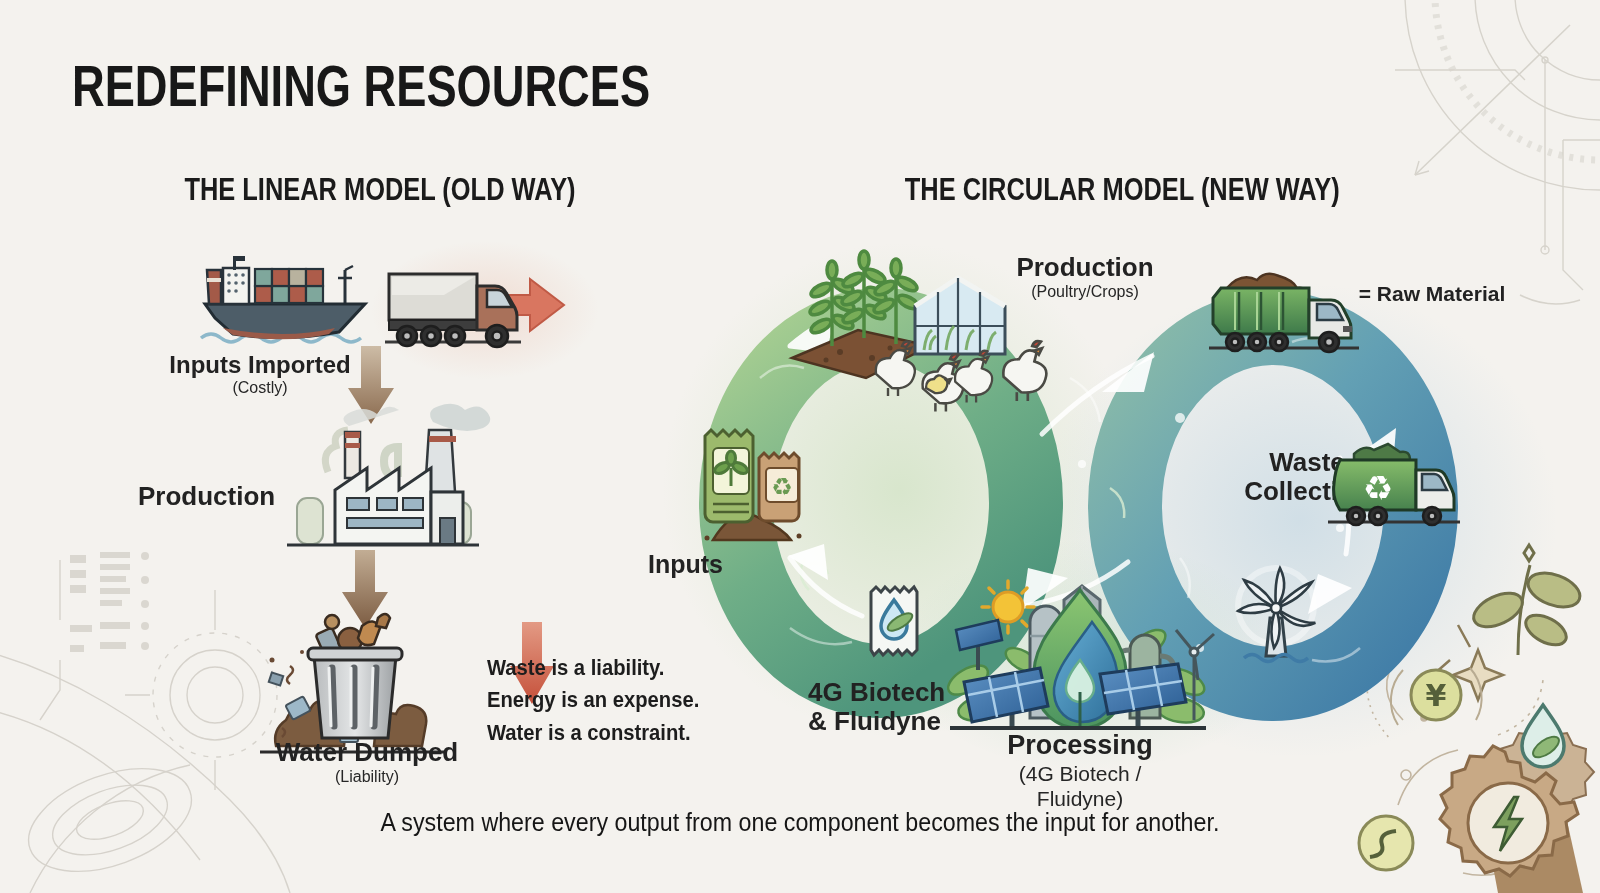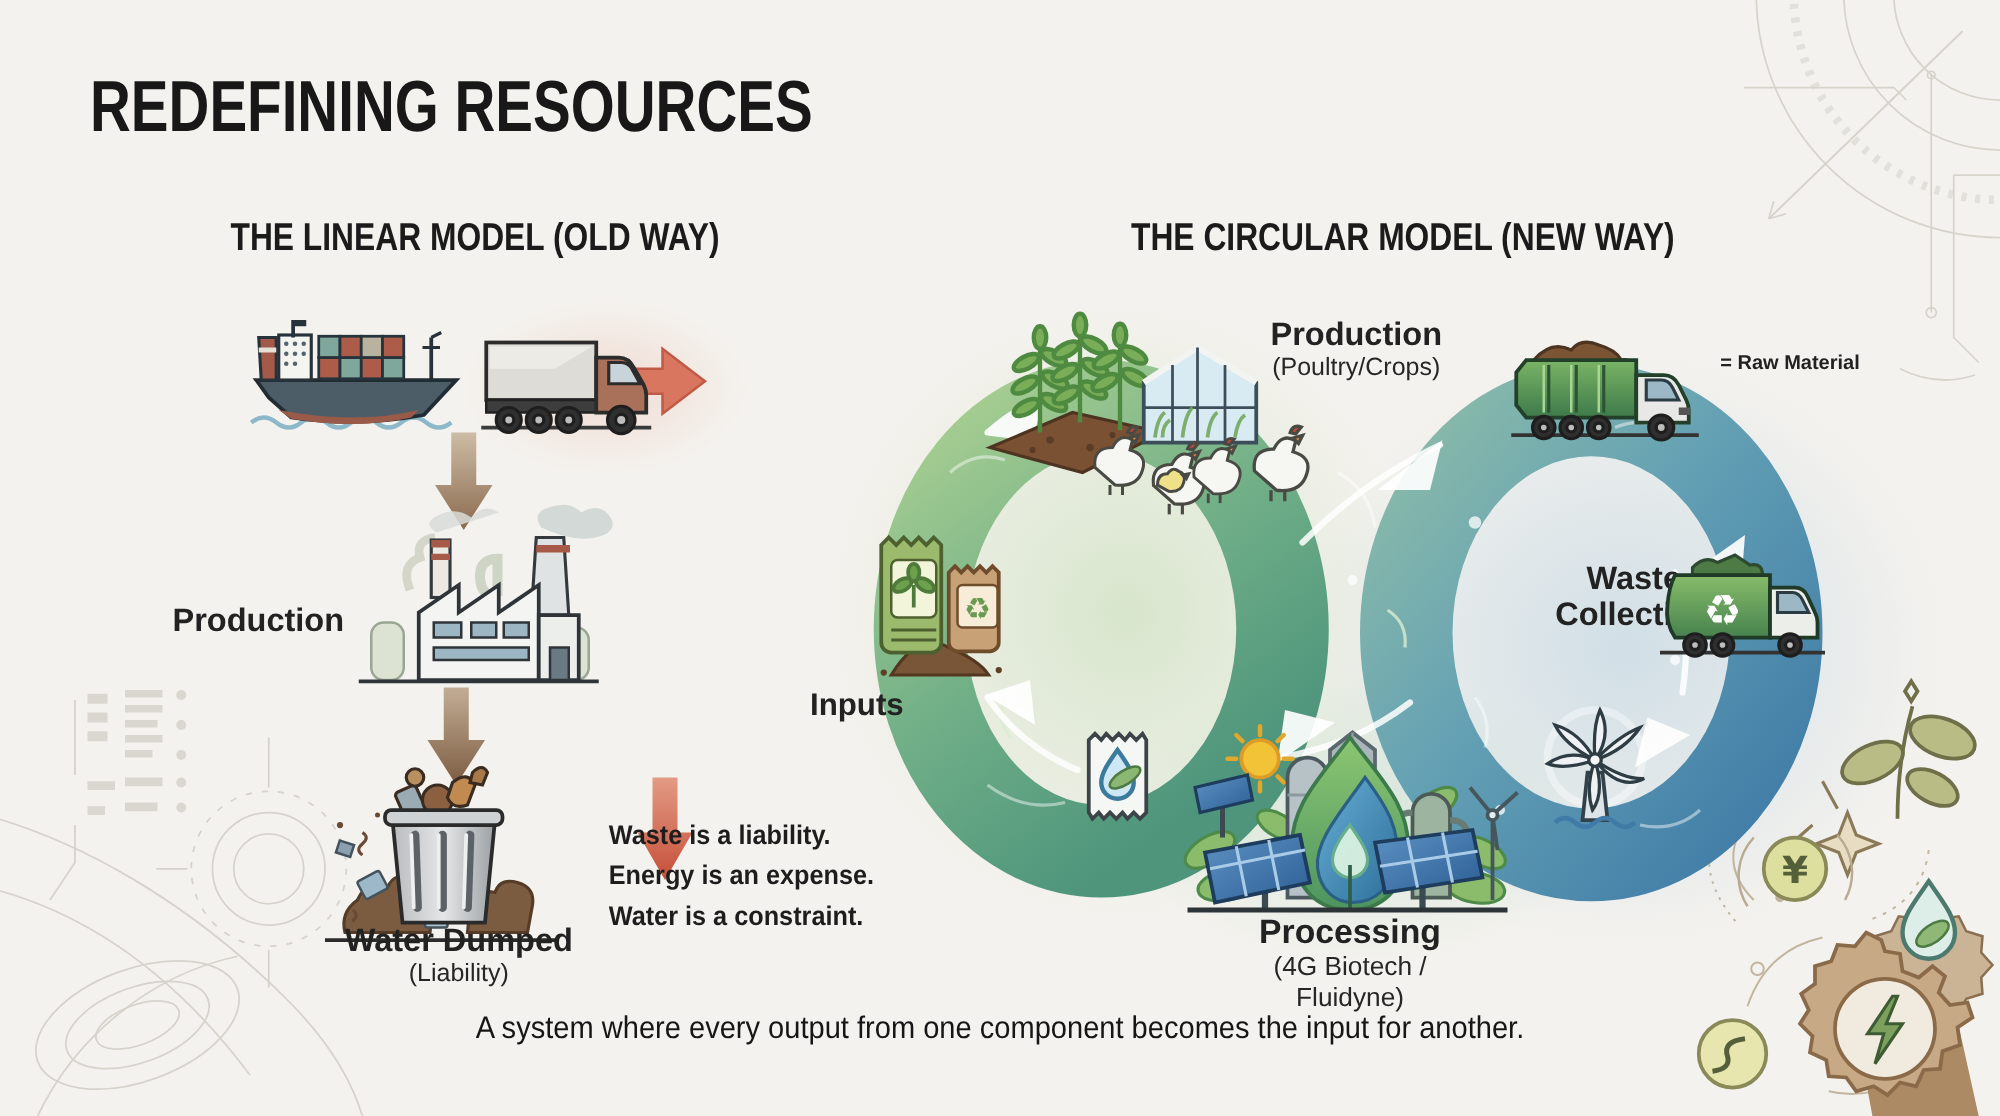--- a/index.html
+++ b/index.html
@@ -20,21 +20,21 @@
 
   .title-main { font-size:58px; font-weight:bold; color:#181818; letter-spacing:0px;
     transform:scaleX(.78); transform-origin:left center; white-space:nowrap; }
   .h-col { font-size:31px; font-weight:bold; color:#1b1b1b; text-align:center;
     transform:scaleX(.82); transform-origin:center; white-space:nowrap; }
 
   .lbl  { font-weight:bold; color:#222; }
   .ctr  { text-align:center; }
   .lbl-24 { font-size:24px; line-height:1.1; }
   .lbl-26 { font-size:26px; line-height:1.12; }
-  .sub  { font-weight:normal; color:#262626; font-size:20px; line-height:1.2; }
+  .sub  { font-weight:normal; color:#262626; font-size:16px; line-height:1.2; }
   .pain { font-size:21.5px; color:#1d1d1d; line-height:1.5; font-weight:bold;
     transform:scaleX(.94); transform-origin:left top; }
   .caption { font-size:25px; color:#161616; text-align:center; transform:scaleX(.93); transform-origin:center; }
 
   svg { display:block; overflow:visible; }
 </style>
 </head>
 <body>
 
 <div class="canvas">
@@ -199,20 +199,24 @@
         <circle cx="24" cy="80" r="4" fill="#bdbdbd"></circle>
       <circle cx="48" cy="80" r="10" fill="#2f2f2f"></circle>
         <circle cx="48" cy="80" r="4" fill="#bdbdbd"></circle>
       <circle cx="72" cy="80" r="10" fill="#2f2f2f"></circle>
         <circle cx="72" cy="80" r="4" fill="#bdbdbd"></circle>
       <circle cx="114" cy="80" r="11" fill="#2f2f2f"></circle>
         <circle cx="114" cy="80" r="4.5" fill="#bdbdbd"></circle>
     </g>
   </svg>
 
+  <div class="abs ctr" style="left:150px; top:352px; width:220px">
+    <div class="lbl lbl-24">Inputs Imported</div>
+    <div class="sub">(Costly)</div>
+  </div>
 
   <svg class="abs" style="left:346px; top:346px" width="50" height="80" viewBox="0 0 50 80">
     <defs>
         <linearGradient id="tan1" x1="0" y1="0" x2="0" y2="1">
       <stop offset="0" stop-color="#cdbca6"></stop>
           <stop offset="1" stop-color="#8a6a4e"></stop>
         </linearGradient>
       </defs>
     <path d="M15,0 h20 v42 h13 L25,78 2,42 h13 Z" fill="url(#tan1)"></path>
   </svg>
@@ -489,21 +493,21 @@
       <circle cx="52" cy="84" r="9" fill="#2f2f2f"></circle>
         <circle cx="52" cy="84" r="3.5" fill="#bdbdbd"></circle>
       <circle cx="74" cy="84" r="9" fill="#2f2f2f"></circle>
         <circle cx="74" cy="84" r="3.5" fill="#bdbdbd"></circle>
       <circle cx="124" cy="84" r="10" fill="#2f2f2f"></circle>
         <circle cx="124" cy="84" r="4" fill="#bdbdbd"></circle>
     </g>
   </svg>
 
   <div class="abs ctr" style="left:1352px; top:282px; width:160px">
-    <div class="lbl" style="font-size:16px">= Raw Material</div>
+    <div class="lbl" style="font-size:21px">= Raw Material</div>
   </div>
 
   <div class="abs ctr" style="left:1232px; top:448px; width:150px">
     <div class="lbl lbl-26">Waste</div>
     <div class="lbl lbl-26">Collection</div>
   </div>
 
   <svg class="abs" style="left:1326px; top:432px" width="136" height="100" viewBox="0 0 136 100">
     <defs>
         <linearGradient id="gtruck" x1="0" y1="0" x2="0" y2="1">
@@ -646,20 +650,24 @@
       <path d="M46,48 Q70,40 82,22 Q66,28 46,48 Z"></path>
       <path d="M46,48 Q72,56 88,50 Q72,66 46,48 Z" transform="rotate(18 46 48)"></path>
       <path d="M46,48 Q54,74 44,88 Q38,70 46,48 Z"></path>
       <path d="M46,48 Q24,62 10,60 Q24,44 46,48 Z" transform="rotate(14 46 48)"></path>
       <path d="M46,48 Q22,36 14,20 Q34,26 46,48 Z"></path>
     </g>
     <circle cx="46" cy="48" r="5" fill="#f6f8f8" stroke="#2e3c44" stroke-width="2.6"></circle>
     <path d="M14,98 q8,-7 16,0 q8,7 16,0 q8,-7 16,0 q8,7 16,0" fill="none" stroke="#3f7ba6" stroke-width="3.5"></path>
   </svg>
 
+  <div class="abs" style="left:808px; top:678px; width:160px">
+    <div class="lbl lbl-26">4G Biotech</div>
+    <div class="lbl lbl-26">&amp; Fluidyne</div>
+  </div>
 
 
   <div class="abs ctr" style="left:975px; top:730px; width:210px">
     <div class="lbl" style="font-size:27px">Processing</div>
     <div class="sub" style="font-size:21px">(4G Biotech / Fluidyne)</div>
   </div>
 
   <div class="abs caption" style="left:330px; top:808px; width:940px">A system where every output from one component becomes the input for another.</div>
 
 </div>

